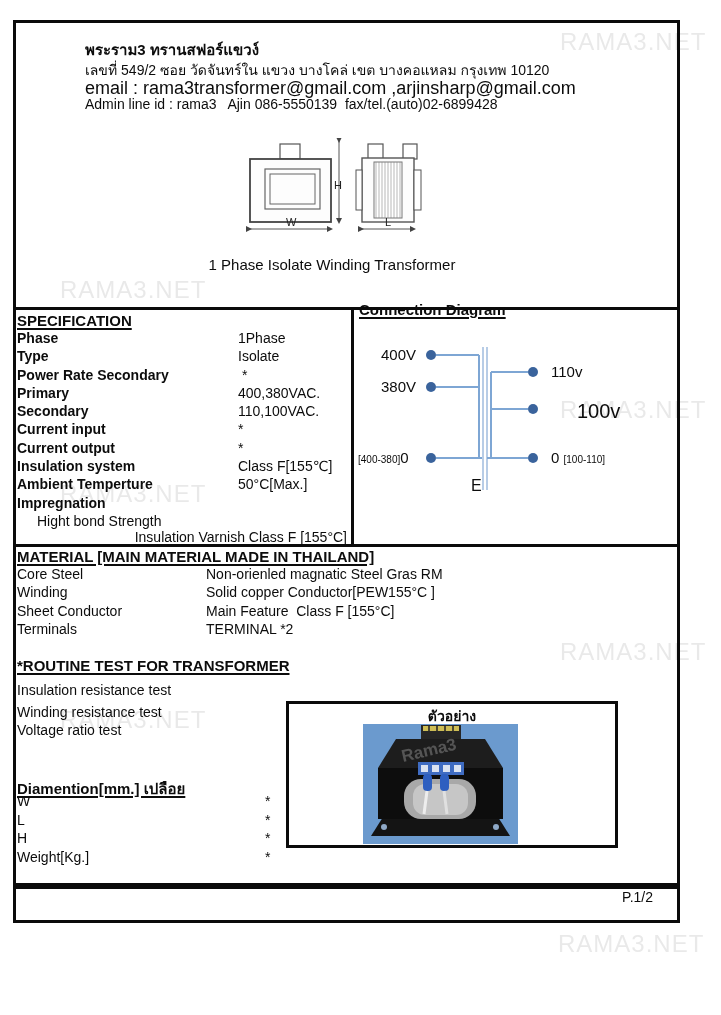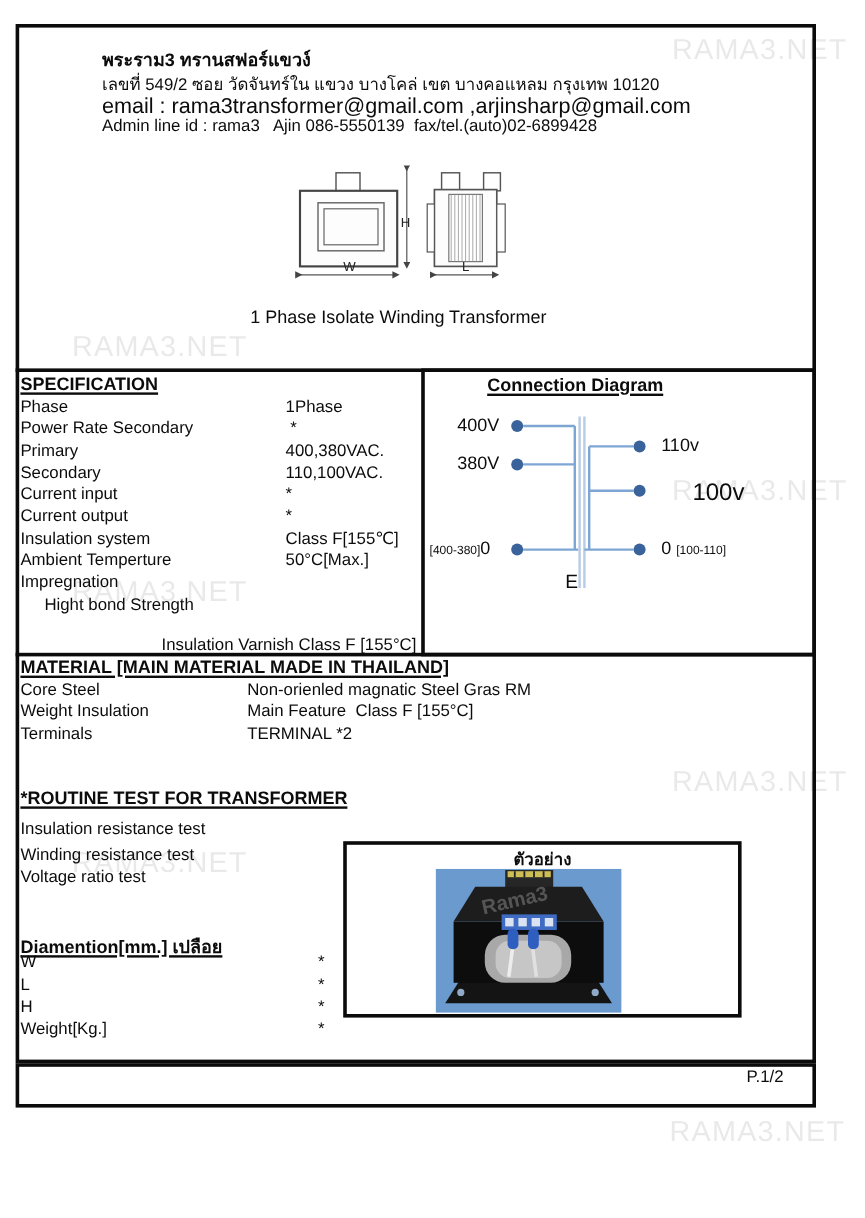--- a/index.html
+++ b/index.html
@@ -23,29 +23,29 @@
   .hdr-contact{left:85px;top:96px;font-size:14px;}
   
   .caption{left:132px;top:256px;width:400px;text-align:center;font-size:15px;}
   
   .sec-title{font-size:15px;font-weight:bold;text-decoration:underline;text-decoration-thickness:2px;text-underline-offset:2px;}
   
   .rows{font-size:14px;}
   .rows .row{display:block;}
   .rows .lab{display:inline-block;vertical-align:top;}
   .spec-rows{left:17px;top:329px;width:345px;line-height:18.3px;}
-  .spec-rows .lab{width:201px;}
+  .spec-rows .lab{width:201px;font-weight:bold;}
   .spec-extra{left:17px;top:529px;width:330px;text-align:right;font-size:14px;}
   .mat-rows{left:17px;top:565px;width:460px;line-height:18.4px;}
   .mat-rows .lab{width:169px;}
   .dim-rows{left:17px;top:792px;width:300px;line-height:18.6px;}
   .dim-rows .lab{width:228px;}
   .val{white-space:pre;margin-left:20px;}
   
-  .cd-title{left:359px;top:313px;margin-left:47px;}
+  .cd-title{left:359px;top:301px;}
   .cd-400{left:366px;top:346px;width:50px;text-align:right;font-size:15px;}
   .cd-380{left:366px;top:378px;width:50px;text-align:right;font-size:15px;}
   .cd-0L{left:358px;top:449px;font-size:15px;white-space:nowrap;}
   .cd-110{left:551px;top:363px;font-size:15px;}
   .cd-100{left:577px;top:400px;font-size:20px;}
   .cd-0R{left:551px;top:449px;font-size:15px;white-space:nowrap;}
   .cd-small{font-size:10px;}
   .cd-e{left:471px;top:477px;font-size:16px;}
   
   .rt-title{left:17px;top:657px;}
@@ -122,20 +122,21 @@
 
     <line x1="117" y1="91" x2="169" y2="91" stroke="#555" stroke-width="1" marker-start="url(#ar)" marker-end="url(#ar)"></line>
     <text x="140" y="88" font-size="11" fill="#222" font-family="Liberation Sans, sans-serif">L</text>
   </svg>
 
   <div class="abs caption">1 Phase Isolate Winding Transformer</div>
 
   <div class="abs sec-title" style="left:17px;top:312px;">SPECIFICATION</div>
   <div class="abs rows spec-rows">
     <div class="row"><span class="lab">Phase</span><span class="val">1Phase</span></div>
+    <div class="row"><span class="lab">Type</span><span class="val">Isolate</span></div>
     <div class="row"><span class="lab">Power Rate Secondary</span><span class="val"> *</span></div>
     <div class="row"><span class="lab">Primary</span><span class="val">400,380VAC.</span></div>
     <div class="row"><span class="lab">Secondary</span><span class="val">110,100VAC.</span></div>
     <div class="row"><span class="lab">Current input</span><span class="val">*</span></div>
     <div class="row"><span class="lab">Current output</span><span class="val">*</span></div>
     <div class="row"><span class="lab">Insulation system</span><span class="val">Class F[155℃]</span></div>
     <div class="row"><span class="lab">Ambient Temperture</span><span class="val">50°C[Max.]</span></div>
     <div class="row"><span class="lab">Impregnation</span><span class="val">Hight bond Strength</span></div>
   </div>
   <div class="abs spec-extra">Insulation Varnish Class F [155°C]</div>
@@ -167,21 +168,22 @@
   <div class="abs cd-380">380V</div>
   <div class="abs cd-0L"><span class="cd-small">[400-380]</span><span>0</span></div>
   <div class="abs cd-110">110v</div>
   <div class="abs cd-100">100v</div>
   <div class="abs cd-0R"><span>0</span> <span class="cd-small">[100-110]</span></div>
   <div class="abs cd-e">E</div>
 
   <div class="abs sec-title" style="left:17px;top:548px;">MATERIAL [MAIN MATERIAL MADE IN THAILAND]</div>
   <div class="abs rows mat-rows">
     <div class="row"><span class="lab">Core Steel</span><span class="val">Non-orienled magnatic Steel Gras RM</span></div>
-    <div class="row"><span class="lab">Weight Insulation</span><span class="val">Main Feature  Class F [155°C]</span></div>
+    <div class="row"><span class="lab">Winding</span><span class="val">Solid copper Conductor[PEW155°C ]</span></div>
+    <div class="row"><span class="lab">Sheet Conductor</span><span class="val">Main Feature  Class F [155°C]</span></div>
     <div class="row"><span class="lab">Terminals</span><span class="val">TERMINAL *2</span></div>
   </div>
 
   <div class="abs sec-title rt-title">*ROUTINE TEST FOR TRANSFORMER</div>
   <div class="abs rt-0">Insulation resistance test</div>
   <div class="abs rt-1">Winding resistance test</div>
   <div class="abs rt-2">Voltage ratio test</div>
 
   <div class="abs sample-frame"></div>
   <div class="abs sample-title">ตัวอย่าง</div>

